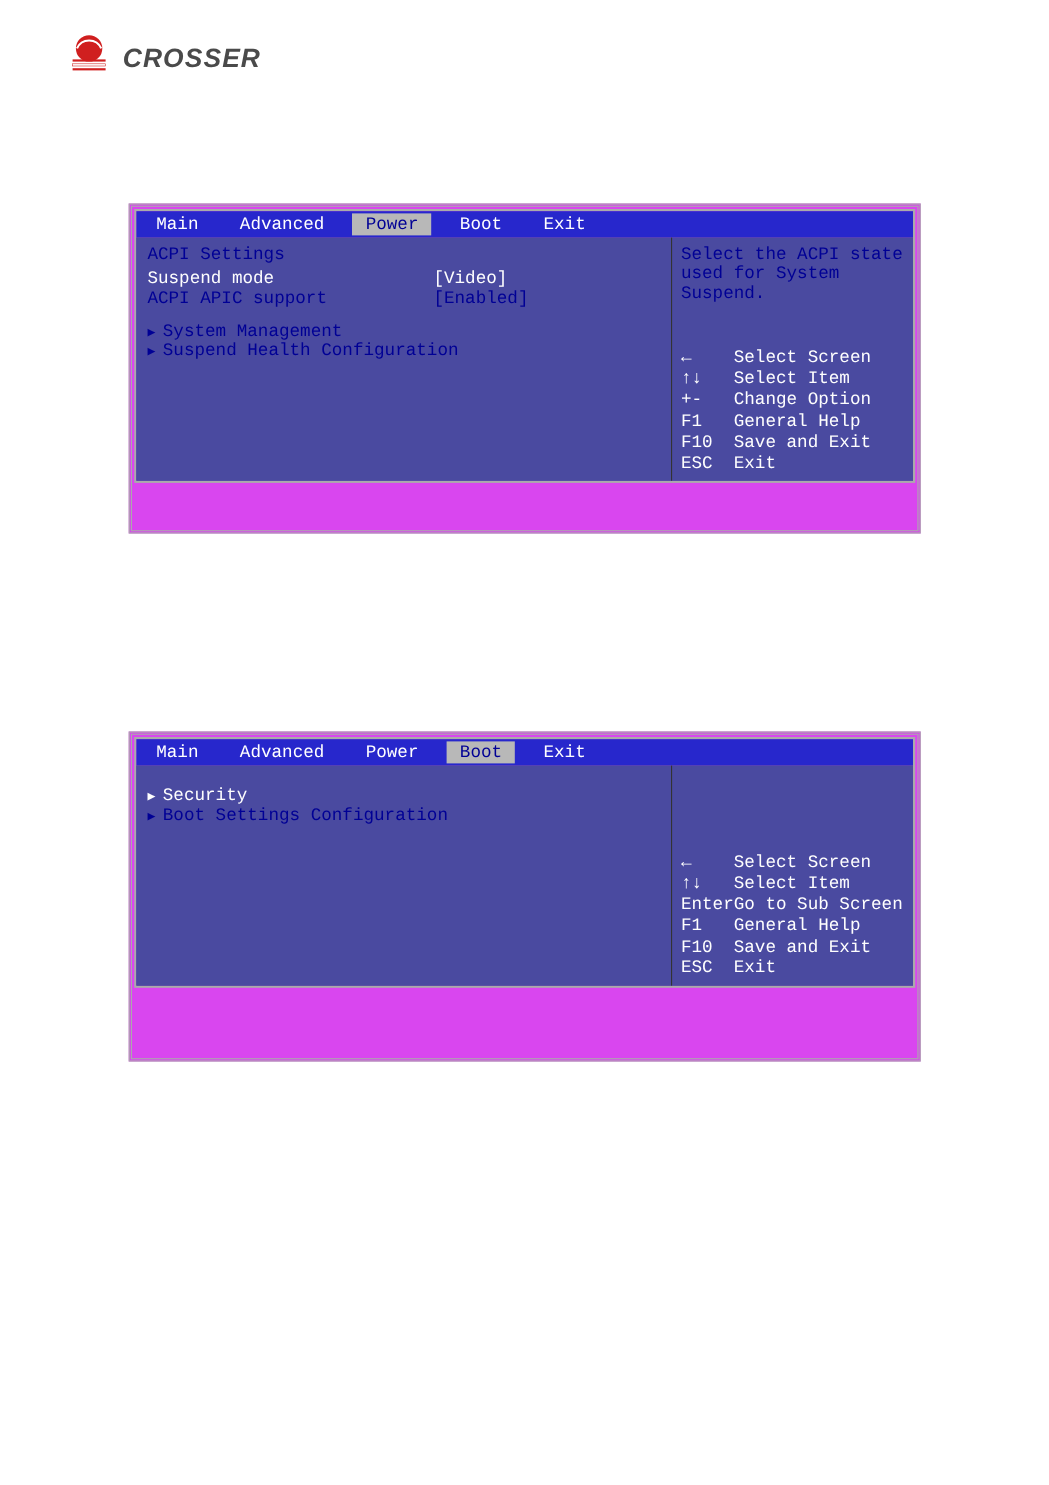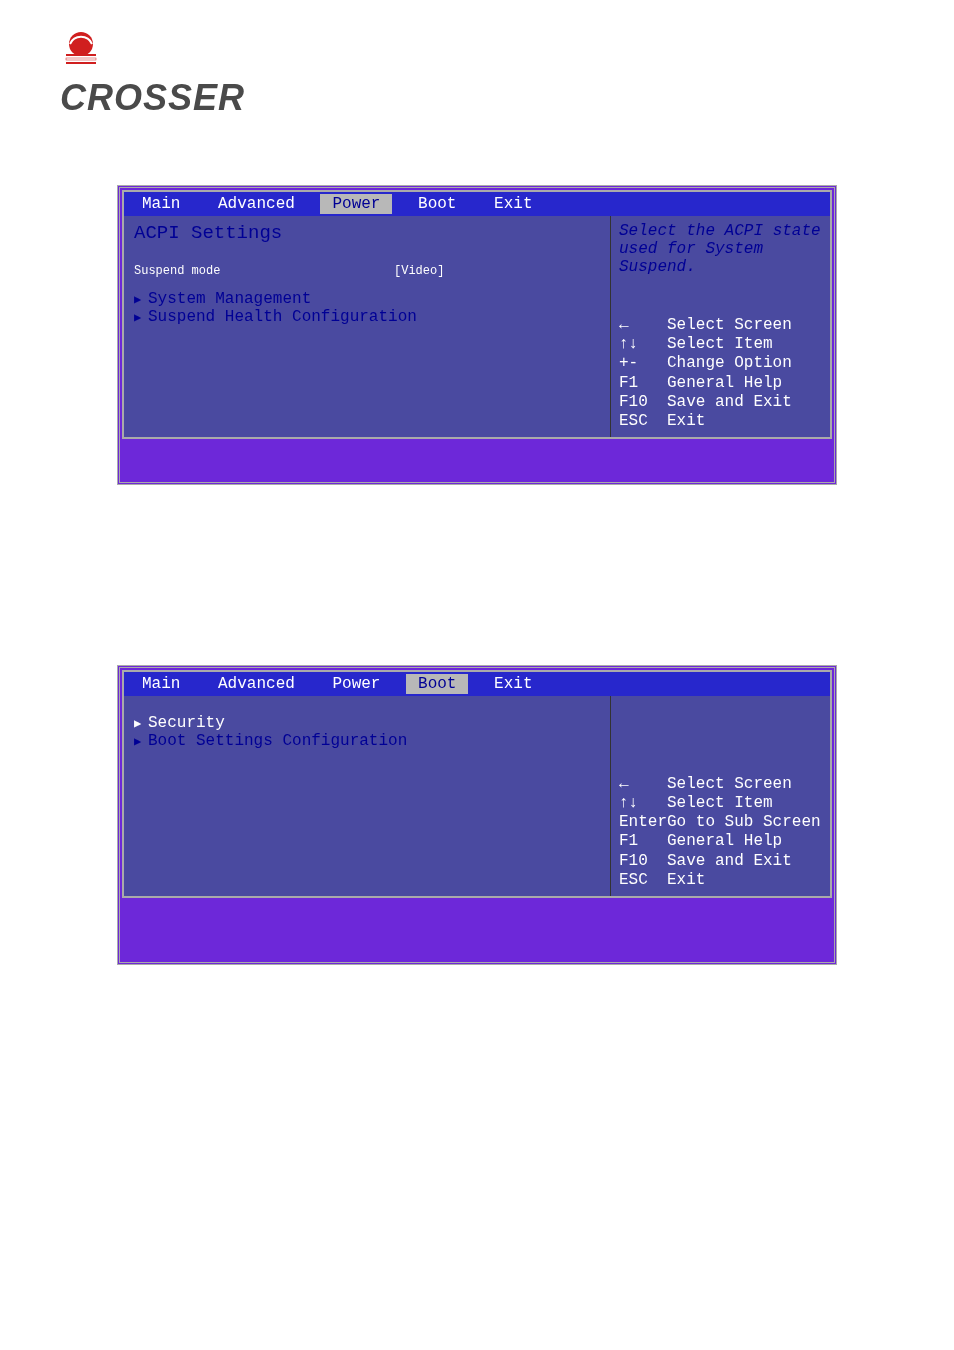--- a/index.html
+++ b/index.html
@@ -17,30 +17,30 @@
     }
     .logo-mark {
       display: inline-block;
       vertical-align: middle;
     }
     .logo-text {
       display: inline-block;
       font-family: Arial, sans-serif;
       font-weight: 900;
       font-style: italic;
-      font-size: 36px;
+      font-size: 24px;
       color: #4a4a4a;
       letter-spacing: 1px;
       vertical-align: middle;
     }
     .bios-box {
       margin: 100px auto 0 auto;
       width: 720px;
       border: 3px double #aaa;
-      background: #6d28d9;
+      background: #d946ef;
       position: relative;
     }
     .bios-inner {
       border: 2px solid #aaa;
       margin: 2px;
     }
     .menubar {
       background: #2727cc;
       color: #fff;
       padding: 2px 6px;
@@ -61,25 +61,25 @@
     }
     .left-pane {
       flex: 1;
       padding: 6px 10px;
       color: #000;
       background: #4a4aa0;
     }
     .left-pane .title {
       color: #000095;
       margin-bottom: 2px;
-      font-size: 19px;
+      font-size: 16px;
     }
     .settings-list {
-      margin-top: 20px;
-      font-size: 12px;
+      margin-top: 4px;
+      font-size: 16px;
     }
     .setting-row {
       display: flex;
       color: #000095;
     }
     .setting-row.selected {
       color: #fefefe;
     }
     .setting-label {
       width: 260px;
@@ -109,21 +109,20 @@
       padding: 6px 8px;
       color: #000095;
       background: #4a4aa0;
       font-size: 16px;
       display: flex;
       flex-direction: column;
       justify-content: space-between;
     }
     .help-text {
       color: #000095;
-      font-style: italic;
     }
     .legend {
       color: #fefefe;
       font-size: 16px;
       margin-top: 40px;
       line-height: 1.2;
     }
     .legend-row {
       display: flex;
     }
@@ -159,20 +158,24 @@
       <span class="tab">Exit</span>
     </div>
     <div class="content-row">
       <div class="left-pane">
         <div class="title">ACPI Settings</div>
         <div class="settings-list">
           <div class="setting-row selected">
             <span class="setting-label">Suspend mode</span>
             <span class="setting-value">[Video]</span>
           </div>
+          <div class="setting-row">
+            <span class="setting-label">ACPI APIC support</span>
+            <span class="setting-value">[Enabled]</span>
+          </div>
         </div>
         <div class="submenu">
           <div class="item">
             <span class="arrow">▶</span>
             <span>System Management</span>
           </div>
           <div class="item">
             <span class="arrow">▶</span>
             <span>Suspend Health Configuration</span>
           </div>

